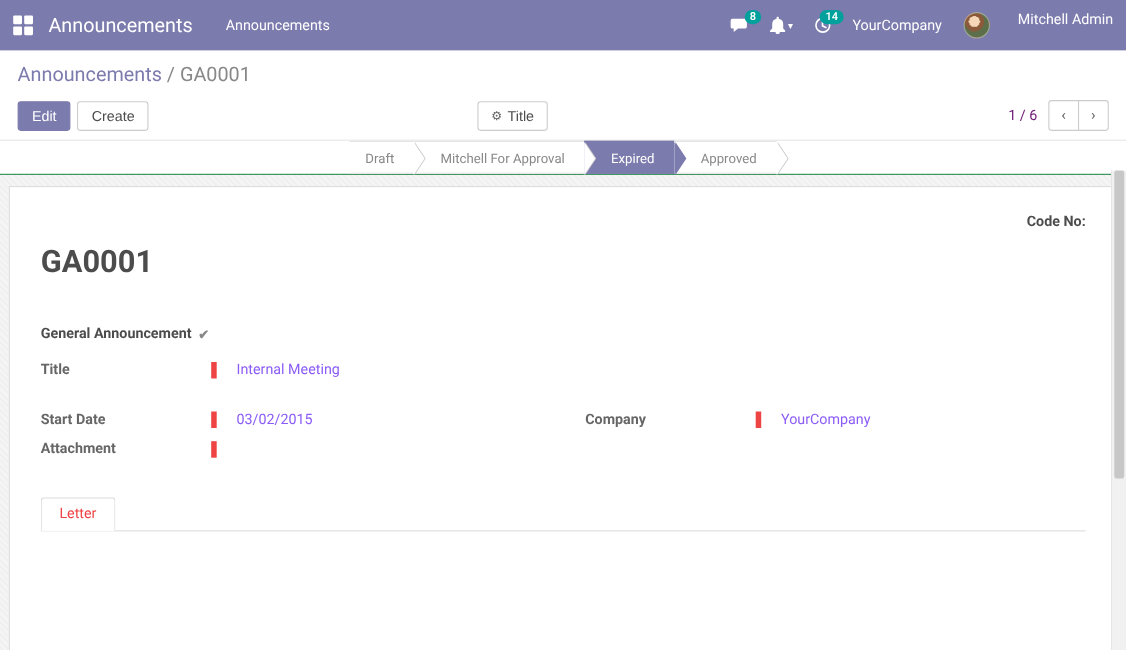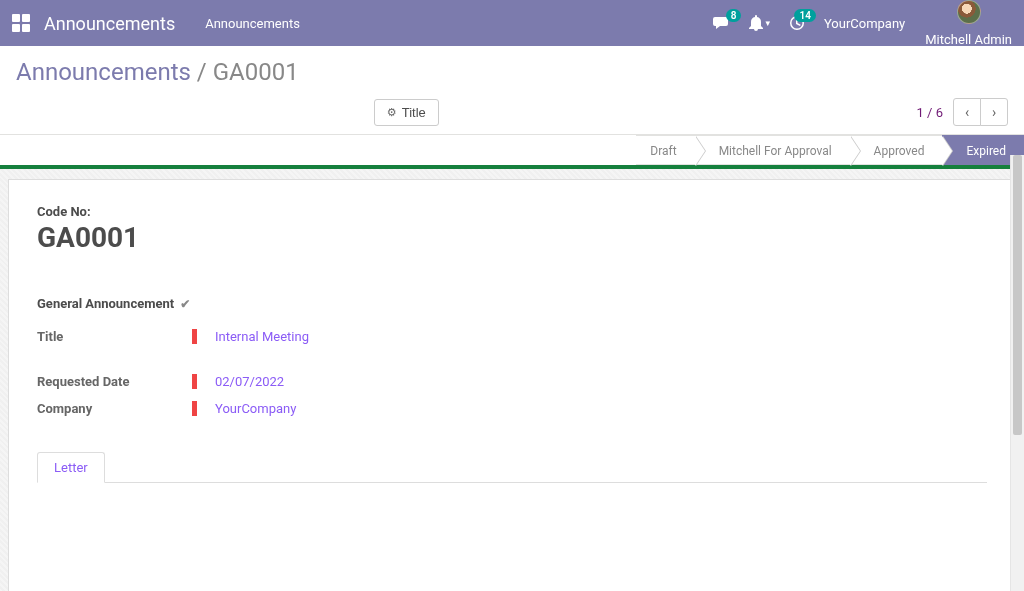--- a/index.html
+++ b/index.html
@@ -40,33 +40,33 @@
     position: absolute;
     top: -6px; right: -10px;
     background: #00A09D;
     color: #fff;
     border-radius: 8px;
     font-size: 10px;
     padding: 1px 5px;
     font-weight: 600;
   }
   .nav-company { font-size: 13px; margin-right: 20px; cursor: pointer; }
-  .nav-user { display: flex; align-items: center; gap: 8px; cursor: pointer; flex-direction: column; }
+  .nav-user { display: flex; gap: 25px; cursor: pointer; }
   .avatar {
     width: 24px; height: 24px; border-radius: 50%;
     background: radial-gradient(circle at 40% 35%, #f6d8b8 25%, #8a5a3a 26% 45%, #5c6f4a 46%);
     border: 1px solid rgba(255,255,255,.4);
   }
   
   .control-panel {
     background: #fff;
     border-bottom: 1px solid #e2e2e0;
     padding: 12px 16px 8px 16px;
   }
-  .breadcrumb { font-size: 24px; color: #7C7BAD; margin-bottom: 12px; }
+  .breadcrumb { font-size: 18px; color: #7C7BAD; margin-bottom: 12px; }
   .breadcrumb .sep, .breadcrumb .current { color: #888; }
   .breadcrumb a { color: #7C7BAD; text-decoration: none; cursor: pointer; }
   .cp-row { display: flex; align-items: center; }
   .btn {
     border: 1px solid #ccc;
     background: #fff;
     padding: 5px 12px;
     font-size: 13px;
     cursor: pointer;
     border-radius: 3px;
@@ -89,23 +89,23 @@
     border: 1px solid #ccc; background: #fff;
     width: 28px; height: 28px; display: flex;
     align-items: center; justify-content: center;
     cursor: pointer; font-size: 14px; color: #666;
   }
   .pager-btn:first-child { border-radius: 3px 0 0 3px; }
   .pager-btn:last-child { border-radius: 0 3px 3px 0; margin-left: -1px; }
   
   .statusbar-row {
     display: flex;
-    justify-content: flex-end;
-    background: #fff;
-    border-bottom: 4px solid #15803d;
+    justify-content: center;
+    background: #fff;
+    border-bottom: 1px solid #15803d;
     padding: 0;
   }
   .statusbar { display: flex; height: 30px; }
   .status-step {
     position: relative;
     padding: 0 18px 0 24px;
     line-height: 30px;
     font-size: 12px;
     color: #888;
     background: #fff;
@@ -148,21 +148,21 @@
     height: calc(591px - 46px - 78px - 31px);
     overflow-y: auto;
   }
   .sheet {
     background: #fff;
     border: 1px solid #ddd;
     margin: 0 8px;
     padding: 24px 28px;
     min-height: 440px;
   }
-  .code-label { font-size: 13px; font-weight: 700; color: #4c4c4c; margin-bottom: 2px; }
+  .code-label { font-size: 13px; font-weight: 700; color: #4c4c4c; margin-bottom: 12px; text-align: right; }
   .code-value { font-size: 28px; font-weight: 700; color: #4c4c4c; margin-bottom: 22px; }
   .section-title { font-size: 13px; font-weight: 700; color: #4c4c4c; display: inline-flex; align-items: flex-end; gap: 6px; margin-bottom: 12px; margin-top: 20px; }
   .field-row {
     display: flex;
     font-size: 13px;
     padding: 6px 0;
   }
   .field-row .label { width: 160px; font-weight: 700; color: #666; border-right: 5px solid #ef4444; }
   .field-row .value { padding-left: 18px; color: #8b5cf6; }
   .two-col { display: flex; gap: 40px; margin-top: 18px; }
@@ -171,21 +171,21 @@
   .tabbar {
     margin-top: 30px;
     border-bottom: 1px solid #ddd;
     display: flex;
   }
   .tab {
     border: 1px solid #ddd;
     border-bottom: 1px solid #fff;
     padding: 7px 16px;
     font-size: 13px;
-    color: #8b5cf6;
+    color: #ef4444;
     background: #fff;
     margin-bottom: -1px;
     border-radius: 3px 3px 0 0;
     cursor: pointer;
   }
   .gear-small { font-size: 11px; color: #666; }
   .check-small { color: #888; font-size: 12px; }
   
   .fake-scroll { position: absolute; right: 0; top: 155px; bottom: 0; width: 14px; background: #f1f1f1; border-left: 1px solid #e5e5e5; }
   .fake-scroll-thumb { position: absolute; left: 2px; right: 2px; top: 0; height: 280px; background: #c7c7c7; border-radius: 2px; }
@@ -230,20 +230,24 @@
   </div>
 </div>
 
 <div class="control-panel">
   <div class="breadcrumb">
     <a>Announcements</a>
     <span class="sep"> </span><span class="sep">/</span><span class="sep"> </span>
     <span class="current">GA0001</span>
   </div>
   <div class="cp-row">
+    <div class="btn-group-left">
+      <button class="btn btn-primary">Edit</button>
+      <button class="btn">Create</button>
+    </div>
     <div class="btn-action">
       <button class="btn">
         <span class="gear-small">⚙</span>
         <span>Title</span>
       </button>
     </div>
     <div class="pager-group">
       <span class="pager-value">1 / 6</span>
       <div class="pager-nav">
         <div class="pager-btn">
@@ -254,22 +258,22 @@
         </div>
       </div>
     </div>
   </div>
 </div>
 
 <div class="statusbar-row">
   <div class="statusbar">
     <div class="status-step">Draft</div>
     <div class="status-step">Mitchell For Approval</div>
+    <div class="status-step active">Expired</div>
     <div class="status-step">Approved</div>
-    <div class="status-step active">Expired</div>
   </div>
 </div>
 
 <div class="form-bg">
   <div class="sheet">
     <div class="code-label">Code No:</div>
     <div class="code-value">GA0001</div>
 
     <div class="section-title">
       <span>General Announcement</span>
@@ -277,23 +281,29 @@
     </div>
 
     <div class="field-row">
       <div class="label">Title</div>
       <div class="value">Internal Meeting</div>
     </div>
 
     <div class="two-col">
       <div>
         <div class="field-row">
-          <div class="label">Requested Date</div>
-          <div class="value">02/07/2022</div>
-        </div>
+          <div class="label">Start Date</div>
+          <div class="value">03/02/2015</div>
+        </div>
+        <div class="field-row">
+          <div class="label">Attachment</div>
+          <div class="value"></div>
+        </div>
+      </div>
+      <div>
         <div class="field-row">
           <div class="label">Company</div>
           <div class="value link-val">YourCompany</div>
         </div>
       </div>
     </div>
 
     <div class="tabbar">
       <div class="tab">Letter</div>
     </div>

